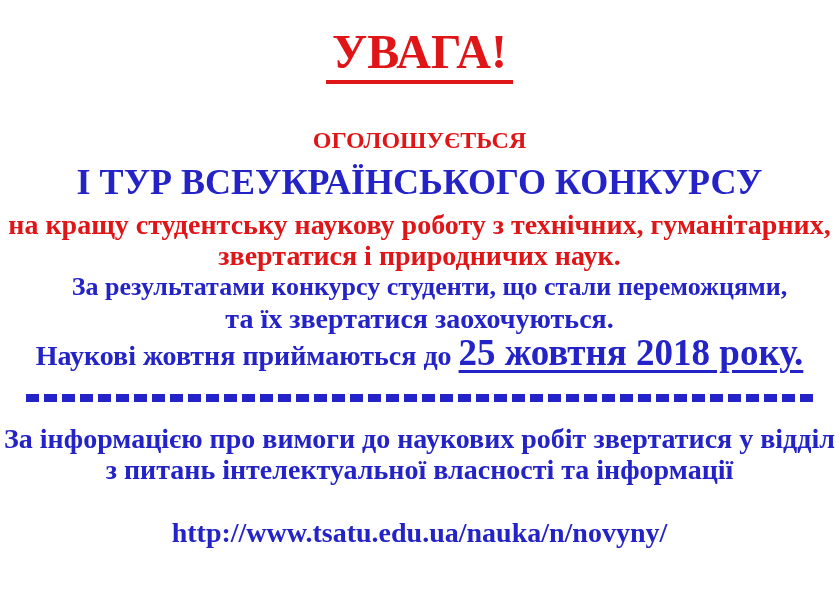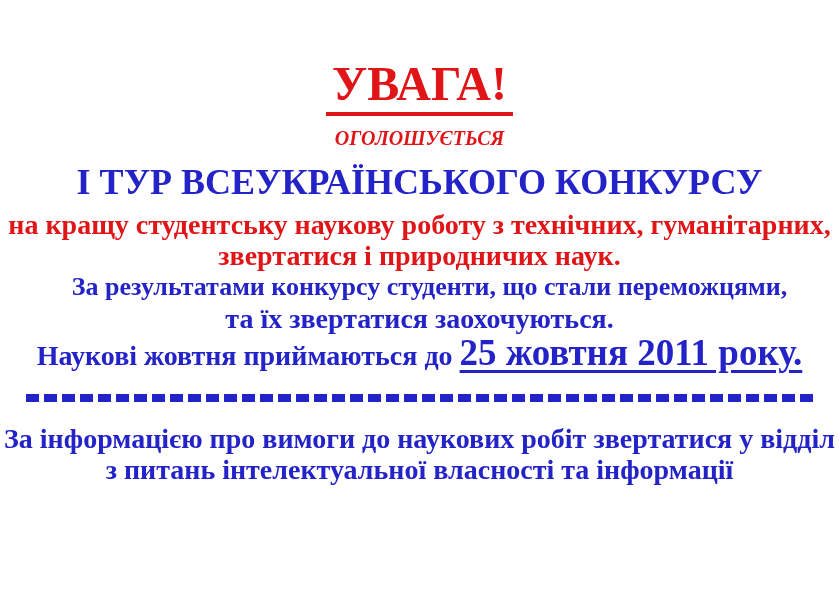--- a/index.html
+++ b/index.html
@@ -23,29 +23,29 @@
   .line {
     position: absolute;
     left: 0;
     right: 0;
     text-align: center;
     white-space: nowrap;
   }
   .red  { color: var(--red); }
   .blue { color: var(--blue); }
 
-  .title-line { top: 24px; font-size: 48px; margin-top: 32px; }
+  .title-line { top: 24px; font-size: 48px; }
   .title-line .underlined {
     display: inline-block;
     border-bottom: 4px solid var(--red);
     padding: 0 6px 3px 6px;
     line-height: 1.05;
   }
 
-  .announce-1 { top: 127px; font-size: 20px; font-style: italic; }
+  .announce-1 { top: 127px; font-size: 24px; }
   .announce-2 { top: 161px; font-size: 36px; }
 
   .subject-1 { top: 209px; font-size: 28px; }
   .subject-2 { top: 240px; font-size: 28px; }
 
   .results-1 { top: 272px; font-size: 26px; padding-left: 20px; }
   .results-2 { top: 303px; font-size: 28px; }
 
   .deadline-line { top: 331px; font-size: 28px; }
   .deadline-line .date {
@@ -88,24 +88,25 @@
 
   <div class="line announce-2 blue">І ТУР ВСЕУКРАЇНСЬКОГО КОНКУРСУ</div>
 
   <div class="line subject-2 red">звертатися і природничих наук.</div>
 
   <div class="line results-1 blue">За результатами конкурсу студенти, що стали переможцями,</div>
 
   <div class="line results-2 blue">та їх звертатися заохочуються.</div>
 
   <div class="line deadline-line blue">
-    <span>Наукові жовтня приймаються до </span><span class="date">25 жовтня 2011 року.</span>
+    <span>Наукові жовтня приймаються до </span><span class="date">25 жовтня 2018 року.</span>
   </div>
 
   <div class="divider"></div>
 
   <div class="line contact-1 blue">За інформацією про вимоги до наукових робіт звертатися у відділ</div>
 
   <div class="line contact-2 blue">з питань інтелектуальної власності та інформації</div>
 
 
+  <div class="line url-line blue">http://www.tsatu.edu.ua/nauka/n/novyny/</div>
 
 </div>
 
 </body></html>

